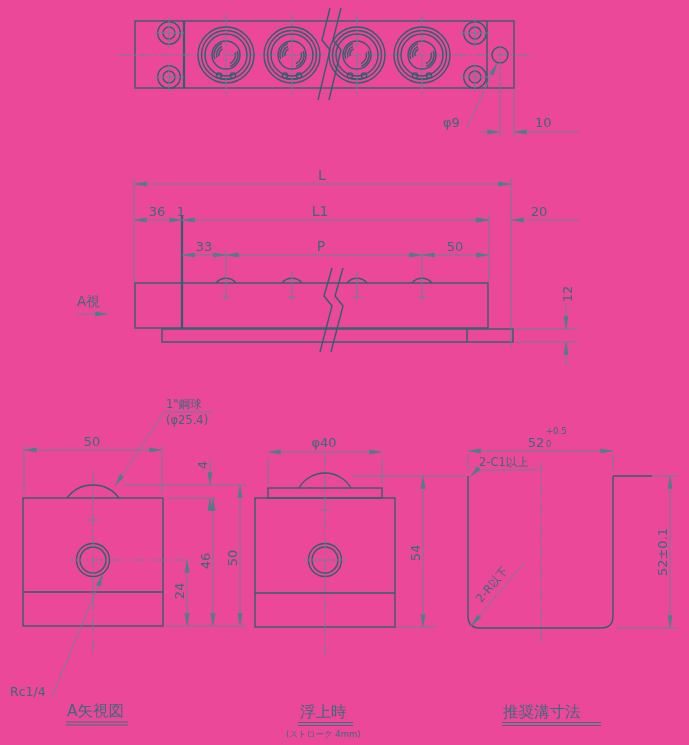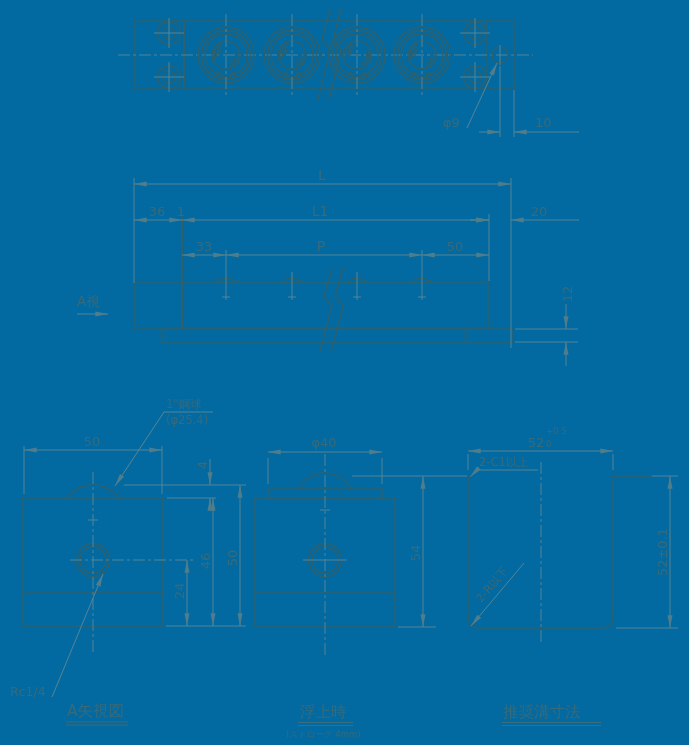--- a/index.html
+++ b/index.html
@@ -1,16 +1,16 @@
 <!DOCTYPE html>
 <html><head>
 <meta charset="utf-8">
 <style>
   html,body{margin:0;padding:0;background:#ffffff;}
-  #stage{position:relative;width:689px;height:745px;background:#0369a1;overflow:hidden;
+  #stage{position:relative;width:689px;height:745px;background:#ec4899;overflow:hidden;
          font-family:"DejaVu Sans",sans-serif;}
   svg{position:absolute;left:0;top:0;}
   svg text{fill:#386b7a;font-family:"DejaVu Sans",sans-serif;}
   .obj{stroke:#2e616e;fill:none;stroke-width:1.4;}
   .obj2{stroke:#2e616e;fill:none;stroke-width:2.2;}
   .thin{stroke:#5f8894;fill:none;stroke-width:0.9;}
   .cl{stroke:#5f8894;fill:none;stroke-width:0.9;stroke-dasharray:12 3 3 3;}
   .ul{stroke:#3b6f7d;stroke-width:1.1;}
 </style>
 </head>

